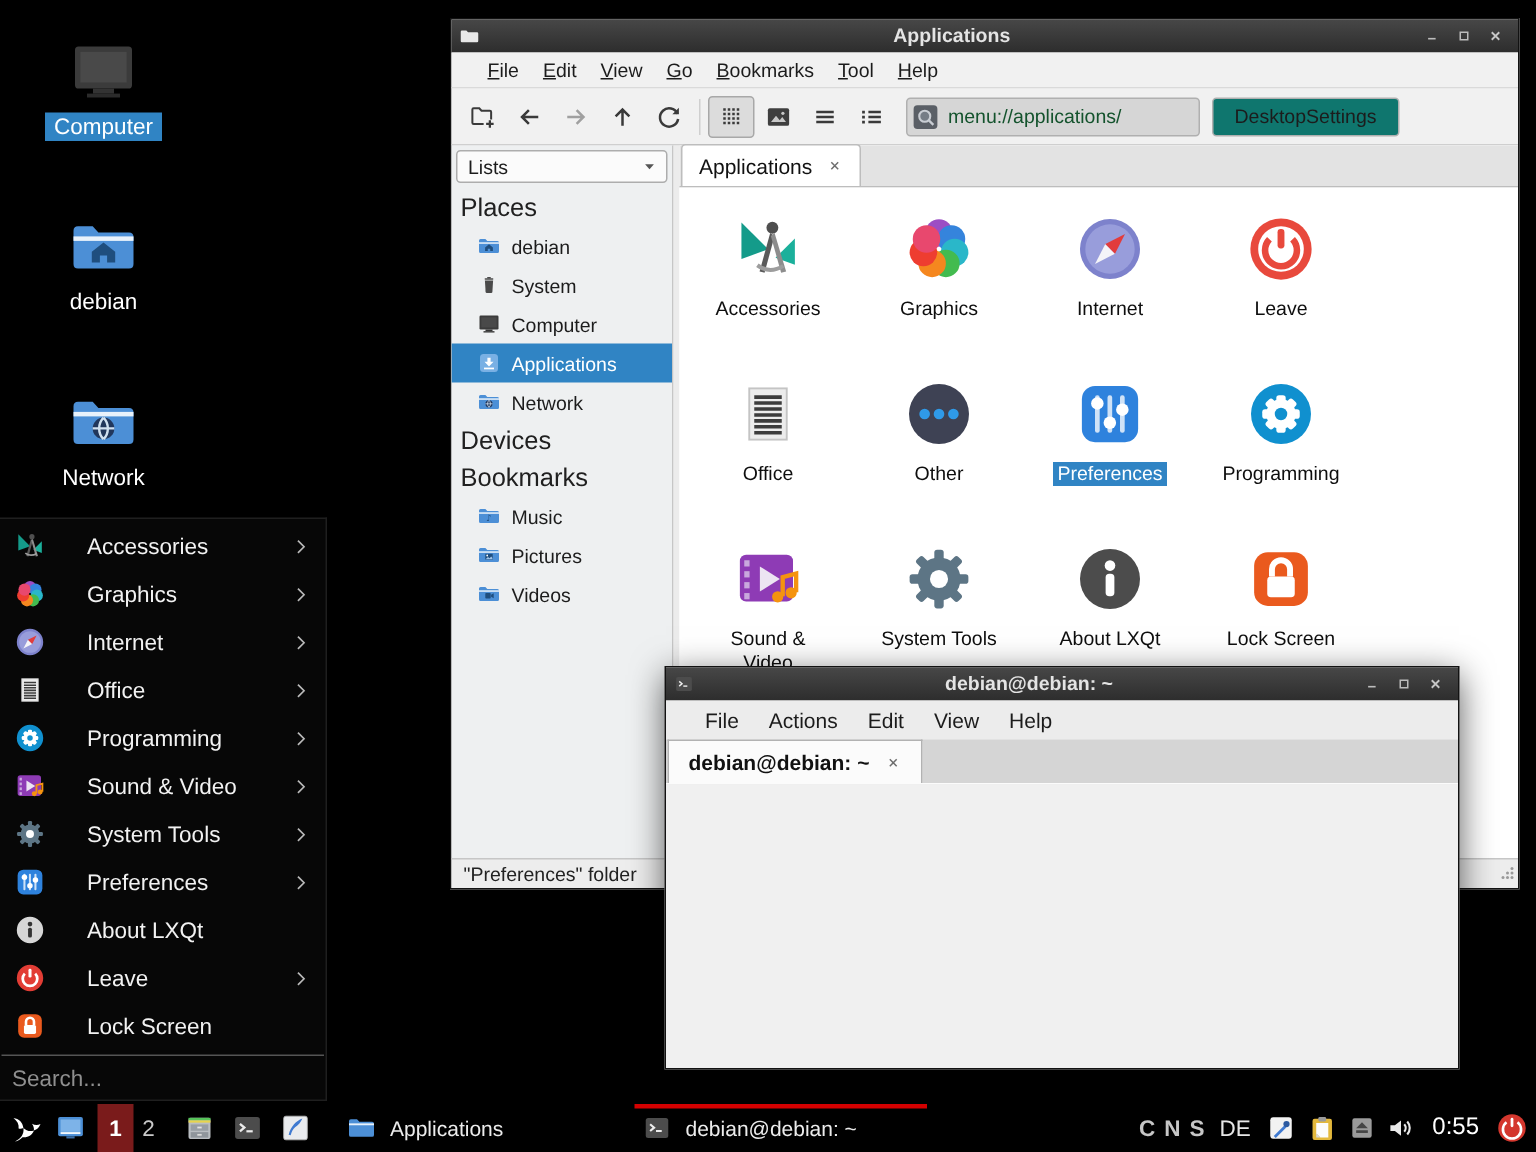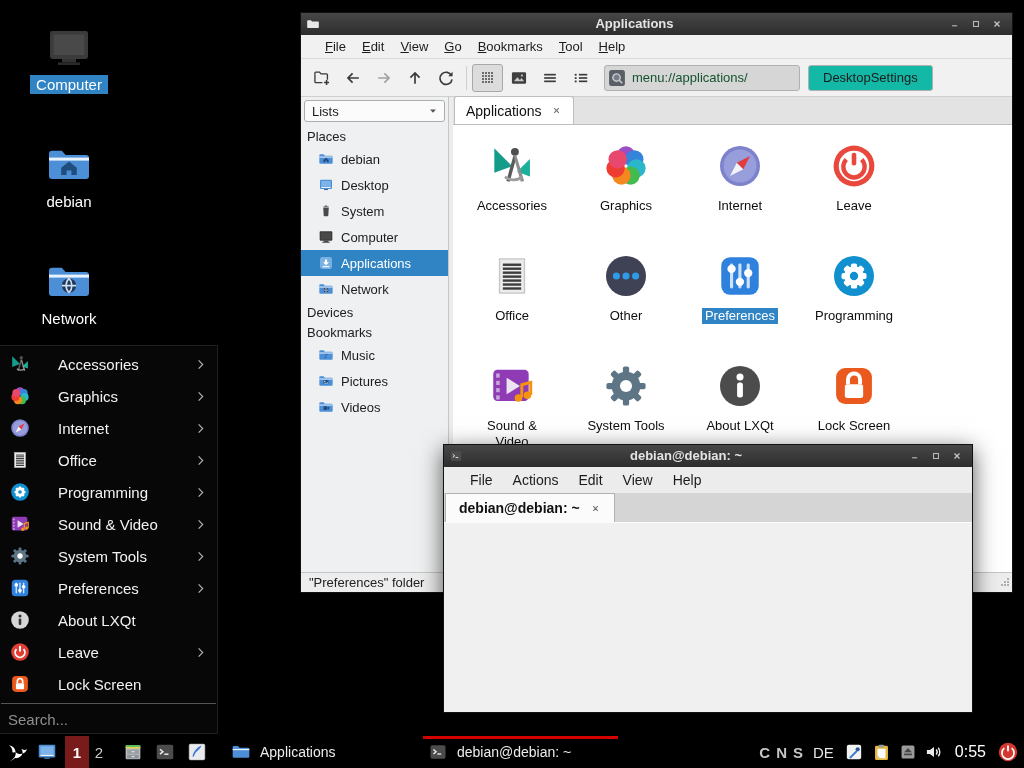--- a/index.html
+++ b/index.html
@@ -24,26 +24,26 @@
   
   #fm { left:300px; top:12px; width:713px; height:581px; z-index:20; }
   .menubar { height:24px; background:#f1f1f1; border-bottom:1px solid #dadada; display:flex; align-items:center; padding-left:16px; }
   .menubar .mitem { font-size:13px; color:#1c1c1c; padding:0 8px; line-height:23px; }
   .toolbar { height:38px; background:#f1f1f1; border-bottom:1px solid #cfcfcf; display:flex; align-items:center; padding:0 5px; }
   .tbtn { width:31px; height:28px; display:flex; align-items:center; justify-content:center; border-radius:3px; }
   .tbtn.pressed { background:#dcdcdc; border:1px solid #a8a8a8; }
   .tsep { width:1px; height:24px; background:#cfcfcf; margin:0 5px; }
   .addr { width:196px; height:26px; margin-left:8px; background:#d6d6d6; border:1px solid #b0b0b0; border-radius:3px; display:flex; align-items:center; padding:2px 4px 2px 2px; gap:5px; }
   .addr .atext { font-size:13px; color:#14532d; white-space:nowrap; overflow:hidden; }
-  .dsbtn { height:26px; margin-left:8px; padding:0 14px; background:#14b8a6; border:1px solid #b0b0b0; border-radius:3px; font-size:13px; color:#1c1c1c; display:flex; align-items:center; }
+  .dsbtn { height:26px; margin-left:8px; padding:0 14px; background:#0f766e; border:1px solid #b0b0b0; border-radius:3px; font-size:13px; color:#1c1c1c; display:flex; align-items:center; }
 
   .fm-main { position:absolute; top:84px; bottom:20px; left:0; right:0; display:flex; }
   .sidebar { width:148px; background:#eef0f1; border-right:1px solid #c6c6c6; overflow:hidden; }
   .combo { margin:3px 3px 4px 3px; height:22px; background:#fbfbfb; border:1px solid #adadad; border-radius:3px; display:flex; align-items:center; justify-content:space-between; padding:0 4px 0 7px; font-size:13px; color:#1c1c1c; }
-  .side-header { font-size:13px; color:#202020; padding:3px 6px 2px 6px; }
+  .side-header { font-size:17px; color:#202020; padding:3px 6px 2px 6px; }
   .side-item { height:26px; display:flex; align-items:center; gap:7px; padding-left:17px; font-size:13px; color:#1c1c1c; }
   .side-item.selected { background:var(--sel,#3084c4); color:#fff; }
   .splitter { width:4px; background:#ececec; }
 
   .fm-view { flex:1; display:flex; flex-direction:column; background:#fff; min-width:0; }
   .tabbar { height:28px; background:#e3e3e3; border-bottom:1px solid #bdbdbd; display:flex; align-items:flex-end; }
   .tab { height:28px; margin-left:1px; background:#fff; border:1px solid #bdbdbd; border-bottom:none; border-radius:3px 3px 0 0; display:flex; align-items:center; gap:9px; padding:0 11px; font-size:14px; color:#111; }
   .grid { flex:1; display:grid; grid-template-columns:repeat(4,114px); grid-auto-rows:110px; padding:10px 0 0 2px; background:#fff; }
   .cell { display:flex; flex-direction:column; align-items:center; padding-top:4px; }
   .cell .ic { height:54px; display:flex; align-items:center; justify-content:center; }
@@ -266,29 +266,20 @@
           <div class="side-item">
             <svg width="16" height="16" viewBox="0 0 24 24">
               <path d="M2 6.4 q0-1.5 1.5-1.5 h4.9 l1.9 2.1 h10.2 q1.5 0 1.5 1.5 v9 q0 1.5-1.5 1.5 H3.5 q-1.5 0-1.5-1.5z" fill="#4c8fd6"></path>
               <rect x="2" y="8.3" width="20" height="1.5" fill="#e9f2fb"></rect>
               <path d="M8.1 17 v-3.6 l3.9-3.1 3.9 3.1 V17 h-2.7 v-2.3 h-2.4 V17z" fill="#1f4e7e"></path>
             </svg>
             <span>debian</span>
           </div>
           <div class="side-item">
             <svg width="16" height="16" viewBox="0 0 24 24">
-              <rect x="3" y="4" width="18" height="14" rx="1.4" fill="#4c8fd6"></rect>
-              <rect x="4.8" y="5.8" width="14.4" height="9" fill="#7db3e8"></rect>
-              <rect x="4.8" y="15" width="14.4" height="1.4" fill="#f2f7fc"></rect>
-              <rect x="9" y="18" width="6" height="1.6" fill="#3a6ea8"></rect>
-            </svg>
-            <span>Desktop</span>
-          </div>
-          <div class="side-item">
-            <svg width="16" height="16" viewBox="0 0 24 24">
               <rect x="7.6" y="5.2" width="8.8" height="1.5" rx="0.7" fill="#4a4a4a"></rect>
               <rect x="10.1" y="3.9" width="3.8" height="1.5" rx="0.7" fill="#4a4a4a"></rect>
               <path d="M7.9 7.5 h8.2 l-0.7 11.4 q-0.1 1.1-1.2 1.1 h-4.4 q-1.1 0-1.2-1.1z" fill="#4a4a4a"></path>
             </svg>
             <span>System</span>
           </div>
           <div class="side-item">
             <svg width="16" height="16" viewBox="0 0 24 24">
               <rect x="2.5" y="3.5" width="19" height="14" rx="1.2" fill="#3b3b3b"></rect>
               <rect x="4.3" y="5.3" width="15.4" height="10.2" fill="#494949"></rect>

